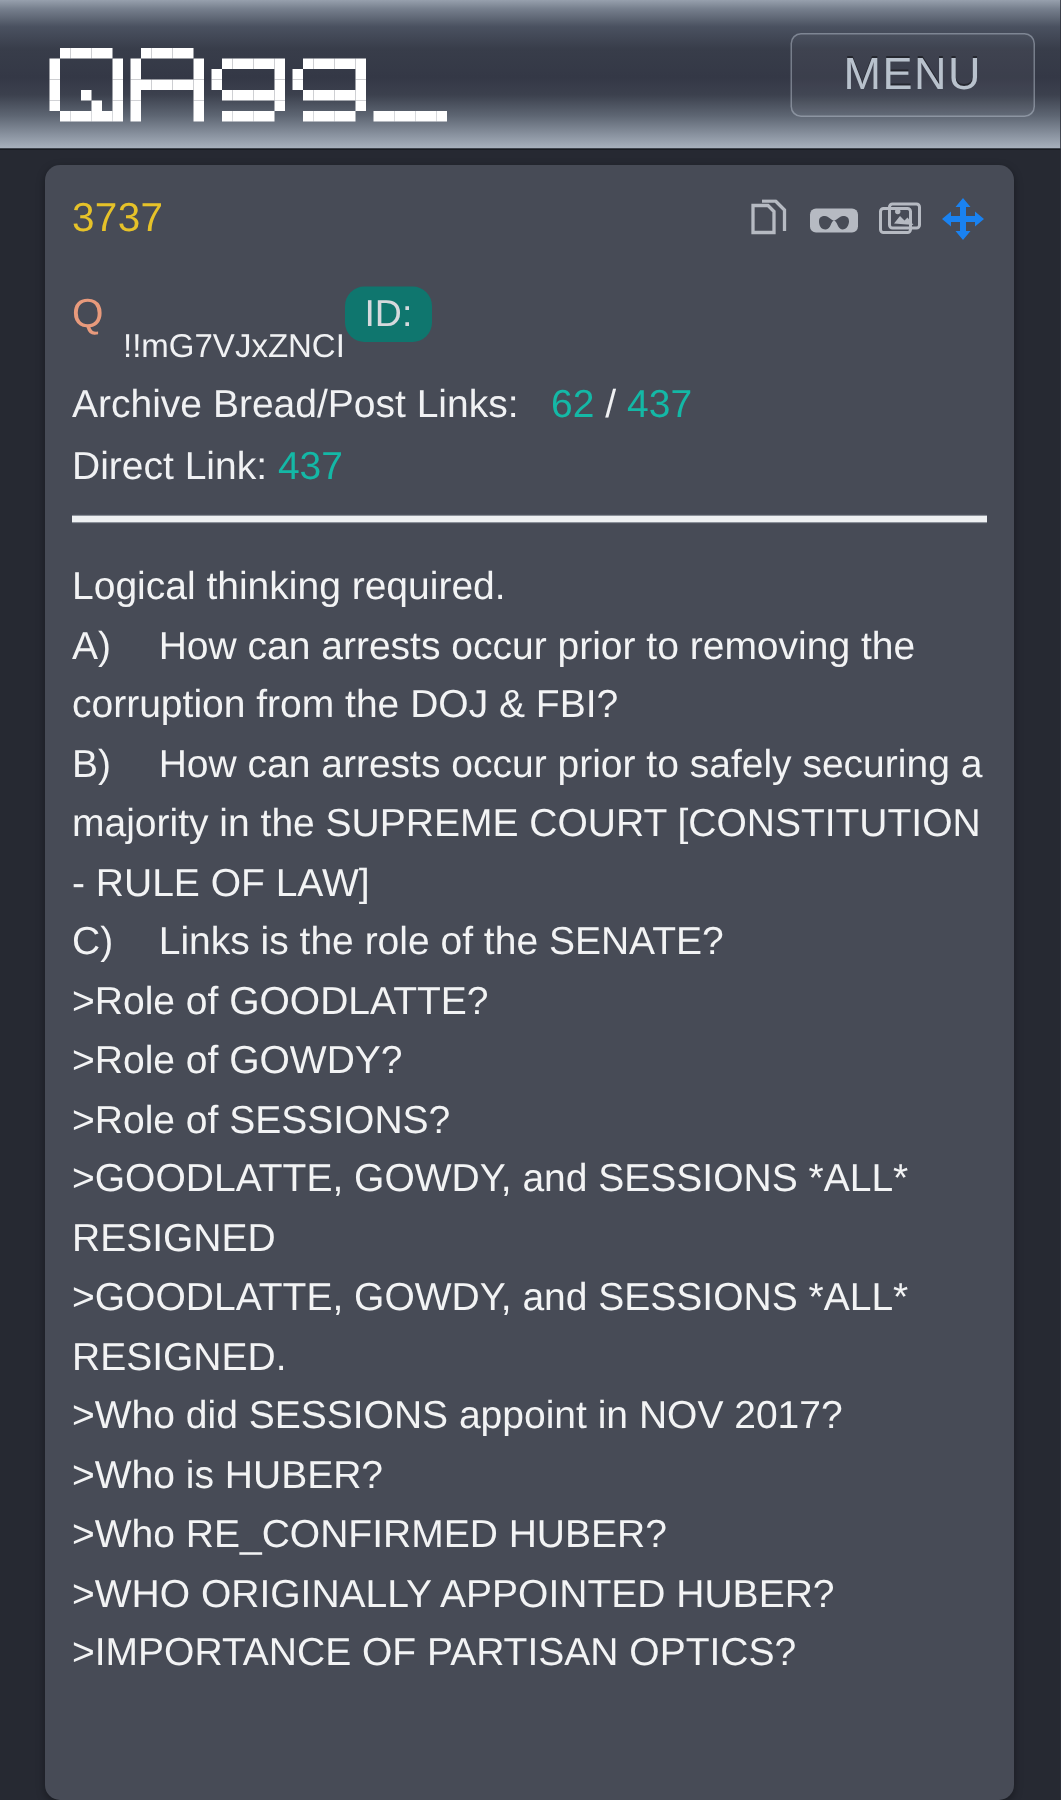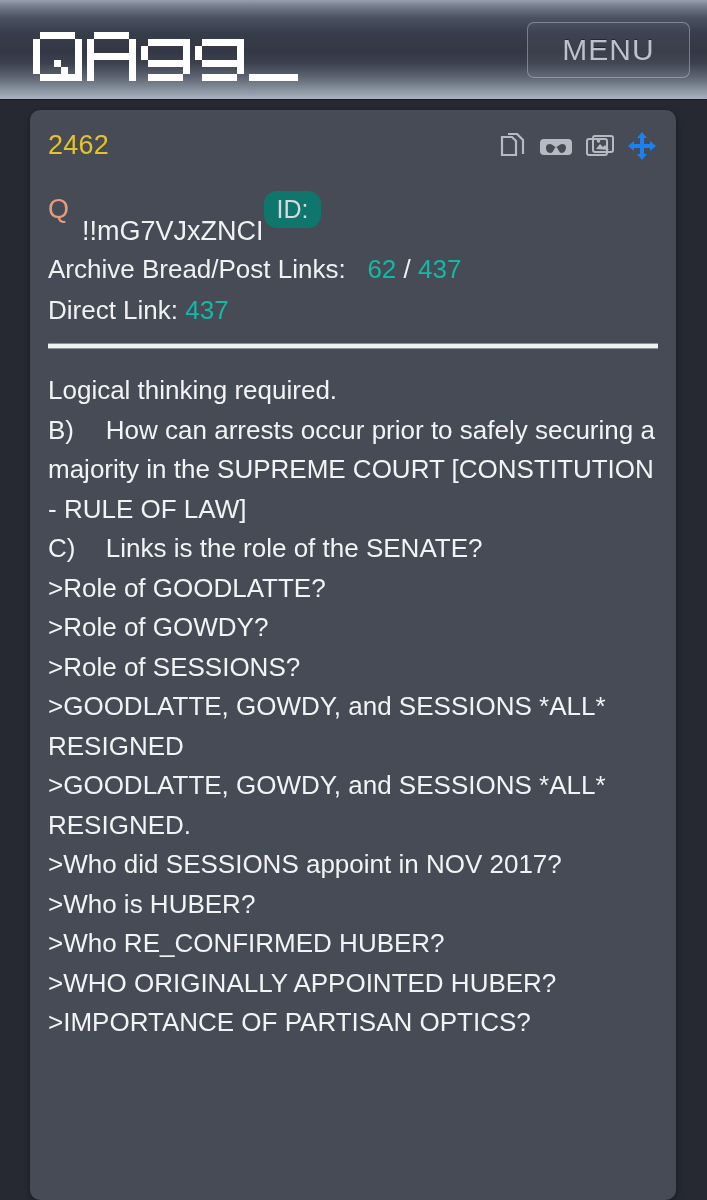--- a/index.html
+++ b/index.html
@@ -125,21 +125,21 @@
     flex-wrap: nowrap;
   }
   .q-mark {
     color: #e89a7c;
     font-size: 27px;
     line-height: 32px;
     margin-right: 13px;
   }
   .tripcode {
     color: #f0f1f3;
-    font-size: 27px;
+    font-size: 22px;
     line-height: 32px;
     white-space: nowrap;
     margin-top: 44px;
   }
   .timestamp {
     color: #34d96a;
     font-size: 27px;
     line-height: 32px;
     margin-left: 9px;
     white-space: nowrap;
@@ -460,21 +460,21 @@
     <div class="menu-button">
       <span>MENU</span>
     </div>
   </div>
 
   <div class="post-card">
 
     <div class="post-inner">
 
       <div class="post-meta-row">
-        <div class="post-number">2462</div>
+        <div class="post-number">3737</div>
 
         <div class="icon-row">
           <span>
             <svg width="26" height="28" viewBox="0 0 26 28">
               <path d="M2 4h10l4 4v14H2z" fill="none" stroke="#b6bac2" stroke-width="2.2"></path>
               <path d="M8 1h9l6 6v14" fill="none" stroke="#b6bac2" stroke-width="2.2"></path>
             </svg>
           </span>
           <span>
             <svg width="34" height="24" viewBox="0 0 34 24">
@@ -514,20 +514,21 @@
       <div class="link-line">
         <span>Direct Link:</span>
         <a class="blue-link">437</a>
       </div>
     </div>
 
     <div class="divider"></div>
 
     <div class="post-body" id="body-host">
         <div class="ln">Logical thinking required.</div>
+        <div class="ln">A)	How can arrests occur prior to removing the corruption from the DOJ &amp; FBI?</div>
         <div class="ln">B)	How can arrests occur prior to safely securing a majority in the SUPREME COURT [CONSTITUTION - RULE OF LAW]</div>
         <div class="ln">C)	Links is the role of the SENATE?</div>
         <div class="ln">&gt;Role of GOODLATTE?</div>
         <div class="ln">&gt;Role of GOWDY?</div>
         <div class="ln">&gt;Role of SESSIONS?</div>
         <div class="ln">&gt;GOODLATTE, GOWDY, and SESSIONS *ALL* RESIGNED</div>
         <div class="ln">&gt;GOODLATTE, GOWDY, and SESSIONS *ALL* RESIGNED.</div>
         <div class="ln">&gt;Who did SESSIONS appoint in NOV 2017?</div>
         <div class="ln">&gt;Who is HUBER?</div>
         <div class="ln">&gt;Who RE_CONFIRMED HUBER?</div>

